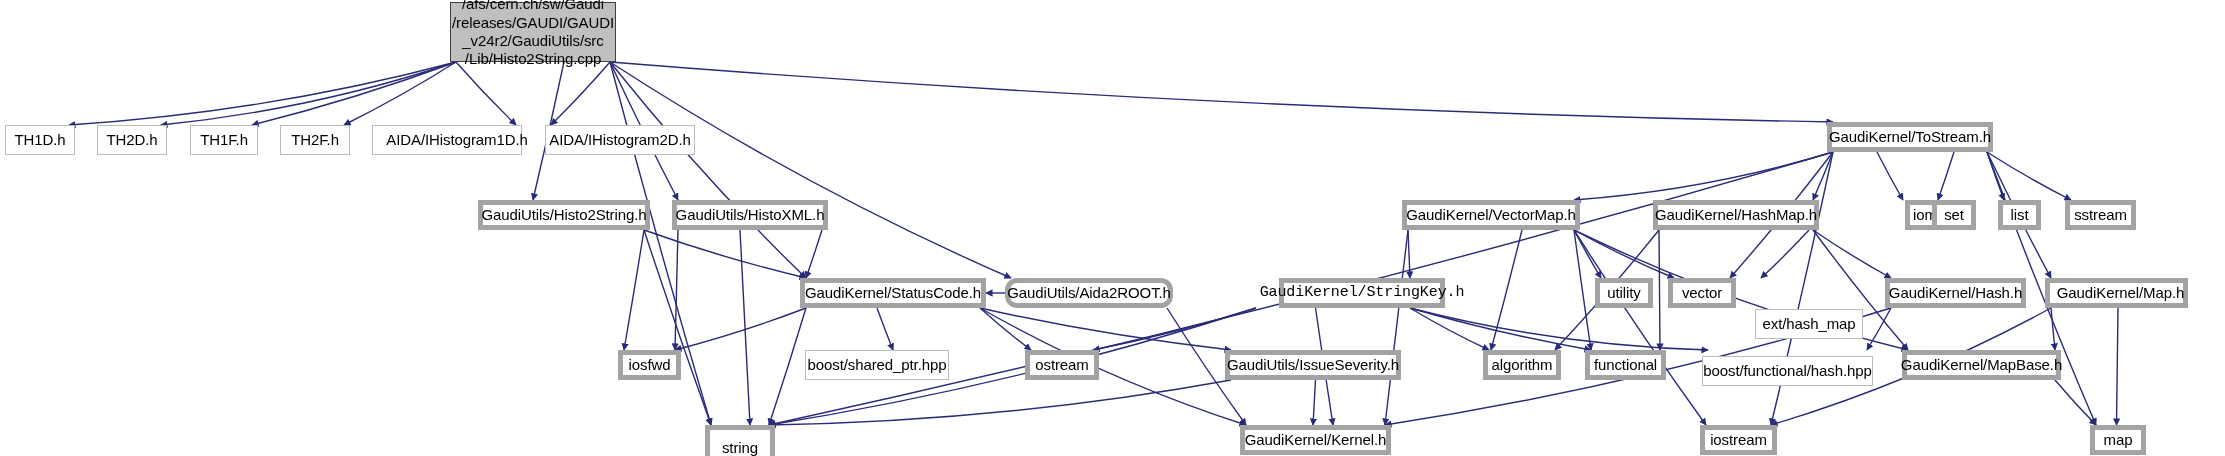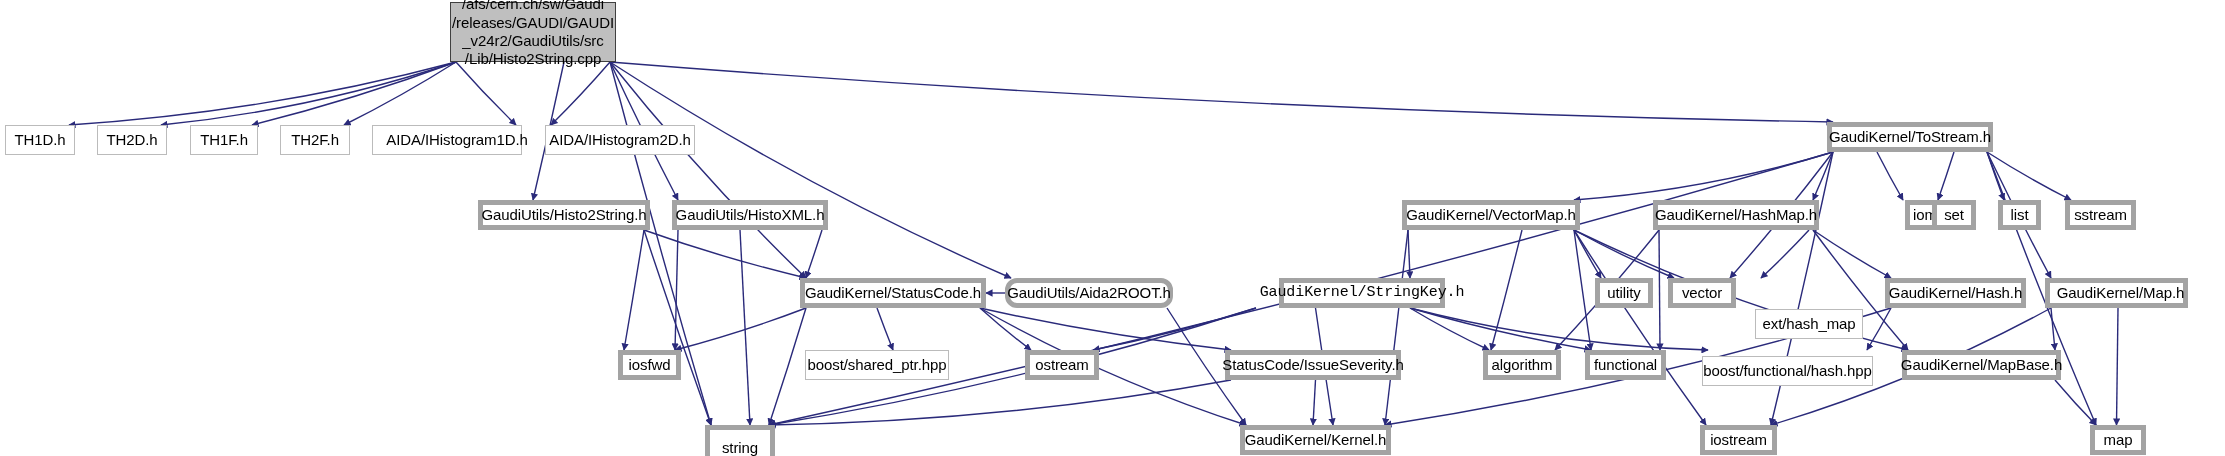--- a/index.html
+++ b/index.html
@@ -153,21 +153,21 @@
       <div class="node strong" style="left: 1005px; top: 278px; width: 168px; height: 30px; border-radius: 12px;">GaudiUtils/Aida2ROOT.h</div>
       <div class="node strong" style="left: 1279px; top: 278px; width: 166px; height: 30px; font-family: Liberation Mono, monospace;">GaudiKernel/StringKey.h</div>
       <div class="node strong" style="left: 1595px; top: 278px; width: 58px; height: 30px;">utility</div>
       <div class="node strong" style="left: 1668px; top: 278px; width: 68px; height: 30px;">vector</div>
       <div class="node " style="left: 1755px; top: 278px; width: 108px; height: 30px; margin-top: 31px;">ext/hash_map</div>
       <div class="node strong" style="left: 1885px; top: 278px; width: 141px; height: 30px;">GaudiKernel/Hash.h</div>
       <div class="node strong" style="left: 2045px; top: 278px; width: 143px; height: 30px; padding-left: 12px;">GaudiKernel/Map.h</div>
       <div class="node strong" style="left: 618px; top: 350px; width: 63px; height: 30px;">iosfwd</div>
       <div class="node " style="left: 805px; top: 350px; width: 144px; height: 30px;">boost/shared_ptr.hpp</div>
       <div class="node strong" style="left: 1025px; top: 350px; width: 74px; height: 30px;">ostream</div>
-      <div class="node strong" style="left: 1225px; top: 350px; width: 176px; height: 30px;">StatusCode/IssueSeverity.h</div>
+      <div class="node strong" style="left: 1225px; top: 350px; width: 176px; height: 30px;">GaudiUtils/IssueSeverity.h</div>
       <div class="node strong" style="left: 1483px; top: 350px; width: 78px; height: 30px;">algorithm</div>
       <div class="node strong" style="left: 1585px; top: 350px; width: 81px; height: 30px; text-align: right;">functional</div>
       <div class="node " style="left: 1702px; top: 356px; width: 171px; height: 30px;">boost/functional/hash.hpp</div>
       <div class="node strong" style="left: 1902px; top: 350px; width: 159px; height: 30px;">GaudiKernel/MapBase.h</div>
       <div class="node strong" style="left: 705px; top: 425px; width: 70px; height: 46px;">string</div>
       <div class="node strong" style="left: 1240px; top: 425px; width: 151px; height: 30px;">GaudiKernel/Kernel.h</div>
       <div class="node strong" style="left: 1700px; top: 425px; width: 77px; height: 30px;">iostream</div>
       <div class="node strong" style="left: 2090px; top: 425px; width: 56px; height: 30px;">map</div>
     </div>
 </div>

